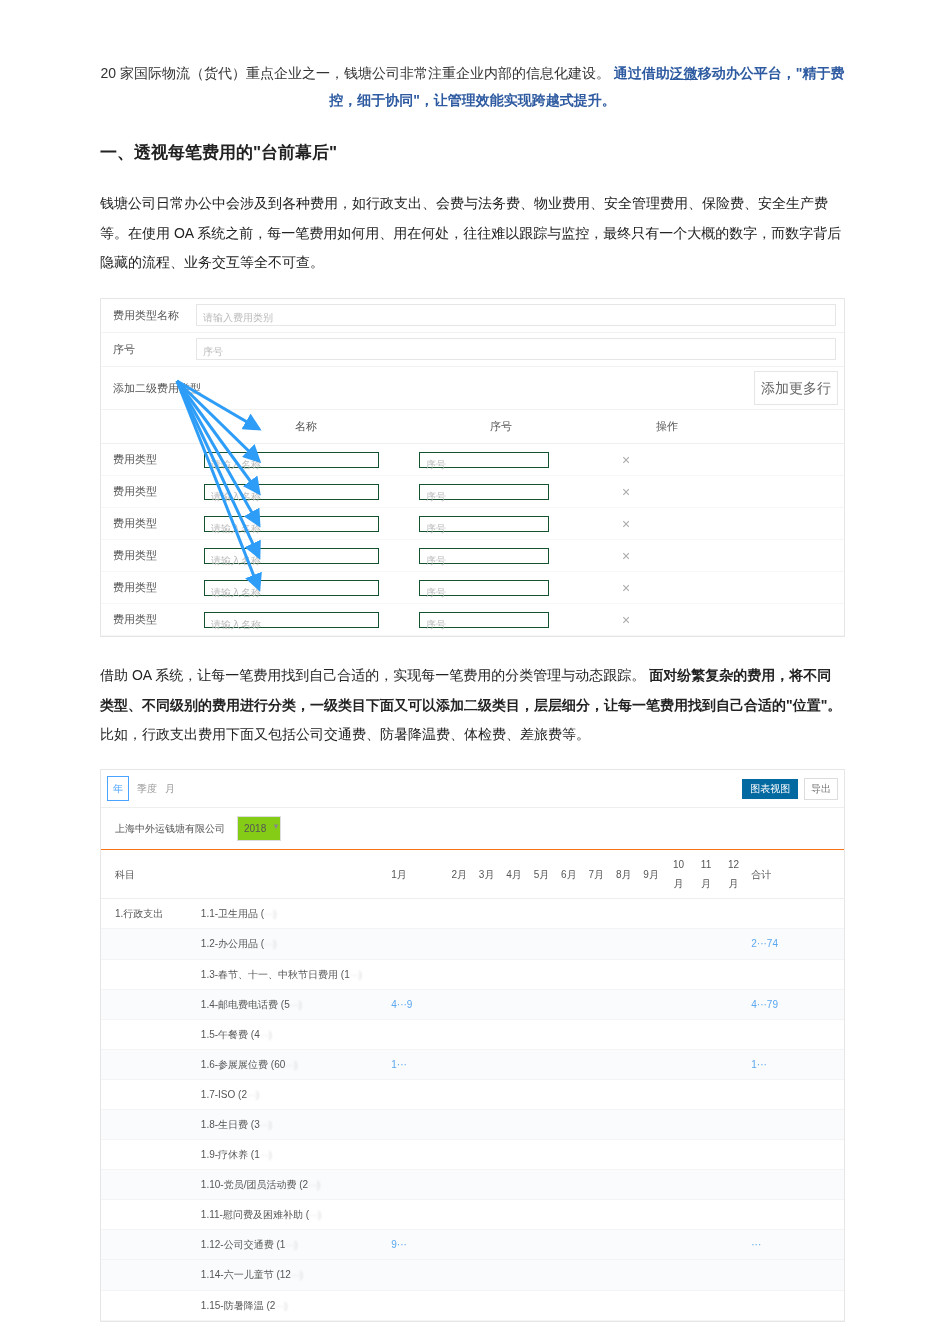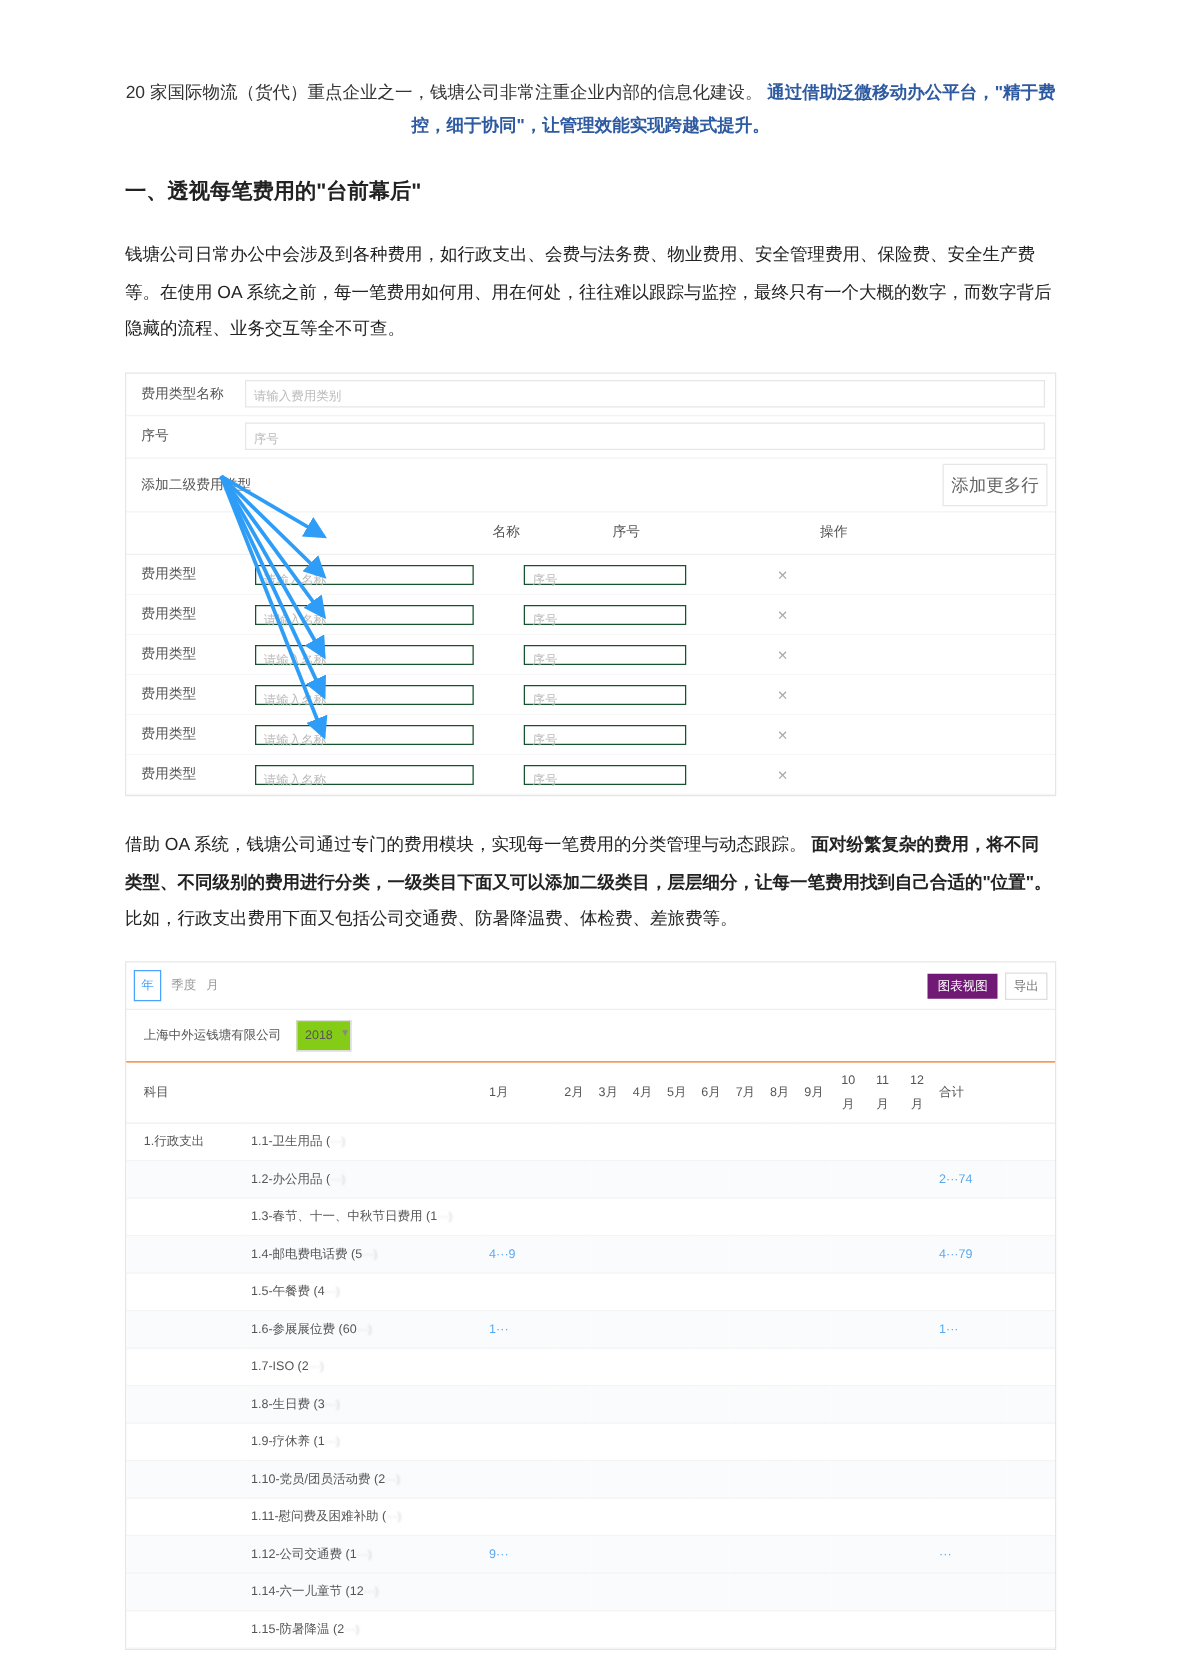--- a/index.html
+++ b/index.html
@@ -64,21 +64,21 @@
       flex-shrink: 0;
     }
     .fig1 .sub-header {
       display: flex;
       padding: 6px 0;
       border-bottom: 1px solid #f0f0f0;
       font-size: 11px;
       color: #555;
     }
     .fig1 .sh-left { width: 95px; }
-    .fig1 .sh-name { flex: 0 0 220px; text-align: right; }
+    .fig1 .sh-name { flex: 0 0 220px; text-align: center; }
     .fig1 .sh-seq  { flex: 0 0 170px; text-align: center; }
     .fig1 .sh-op   { flex: 1; text-align: left; padding-left: 70px; }
     .fig1 .sub-row {
       display: flex;
       align-items: center;
       padding: 4px 0;
       border-bottom: 1px solid #f6f6f6;
       min-height: 32px;
     }
     .fig1 .sub-row .left-lbl { width: 95px; padding-left: 12px; font-size: 11px; color: #555; }
@@ -124,21 +124,21 @@
     .fig2 .year-box {
       border: 1px solid #ddd;
       padding: 2px 5px;
       font-size: 10px;
       background: #fff;
       color: #666;
     }
     .fig2 .year-box.active { color: #4aa3ff; border-color: #4aa3ff; }
     .fig2 .tab-txt { font-size: 10px; color: #999; }
     .fig2 .btn-chart {
-      background: #701a75;
+      background: #0369a1;
       color: #fff;
       font-size: 10px;
       padding: 3px 8px;
       border: none;
     }
     .fig2 .btn-export {
       background: #fff;
       border: 1px solid #ddd;
       color: #777;
       font-size: 10px;
@@ -269,21 +269,21 @@
       <div class="sub-row">
         <div class="left-lbl">费用类型</div>
         <div class="cell-name">请输入名称</div>
         <div class="cell-seq">序号</div>
         <div class="del">×</div>
       </div>
     </div>
 </div>
 
 <p class="para">
-  <span>借助 OA 系统，钱塘公司通过专门的费用模块，实现每一笔费用的分类管理与动态跟踪。</span>
+  <span>借助 OA 系统，让每一笔费用找到自己合适的，实现每一笔费用的分类管理与动态跟踪。</span>
   <span class="bold">面对纷繁复杂的费用，将不同类型、不同级别的费用进行分类，一级类目下面又可以添加二级类目，层层细分，让每一笔费用找到自己合适的"位置"。</span>
   <span>比如，行政支出费用下面又包括公司交通费、防暑降温费、体检费、差旅费等。</span>
 </p>
 
 <div class="fig2">
   <div class="topbar">
     <div class="left">
       <div class="year-box active">年</div>
       <div class="tab-txt">季度</div>
       <div class="tab-txt">月</div>

